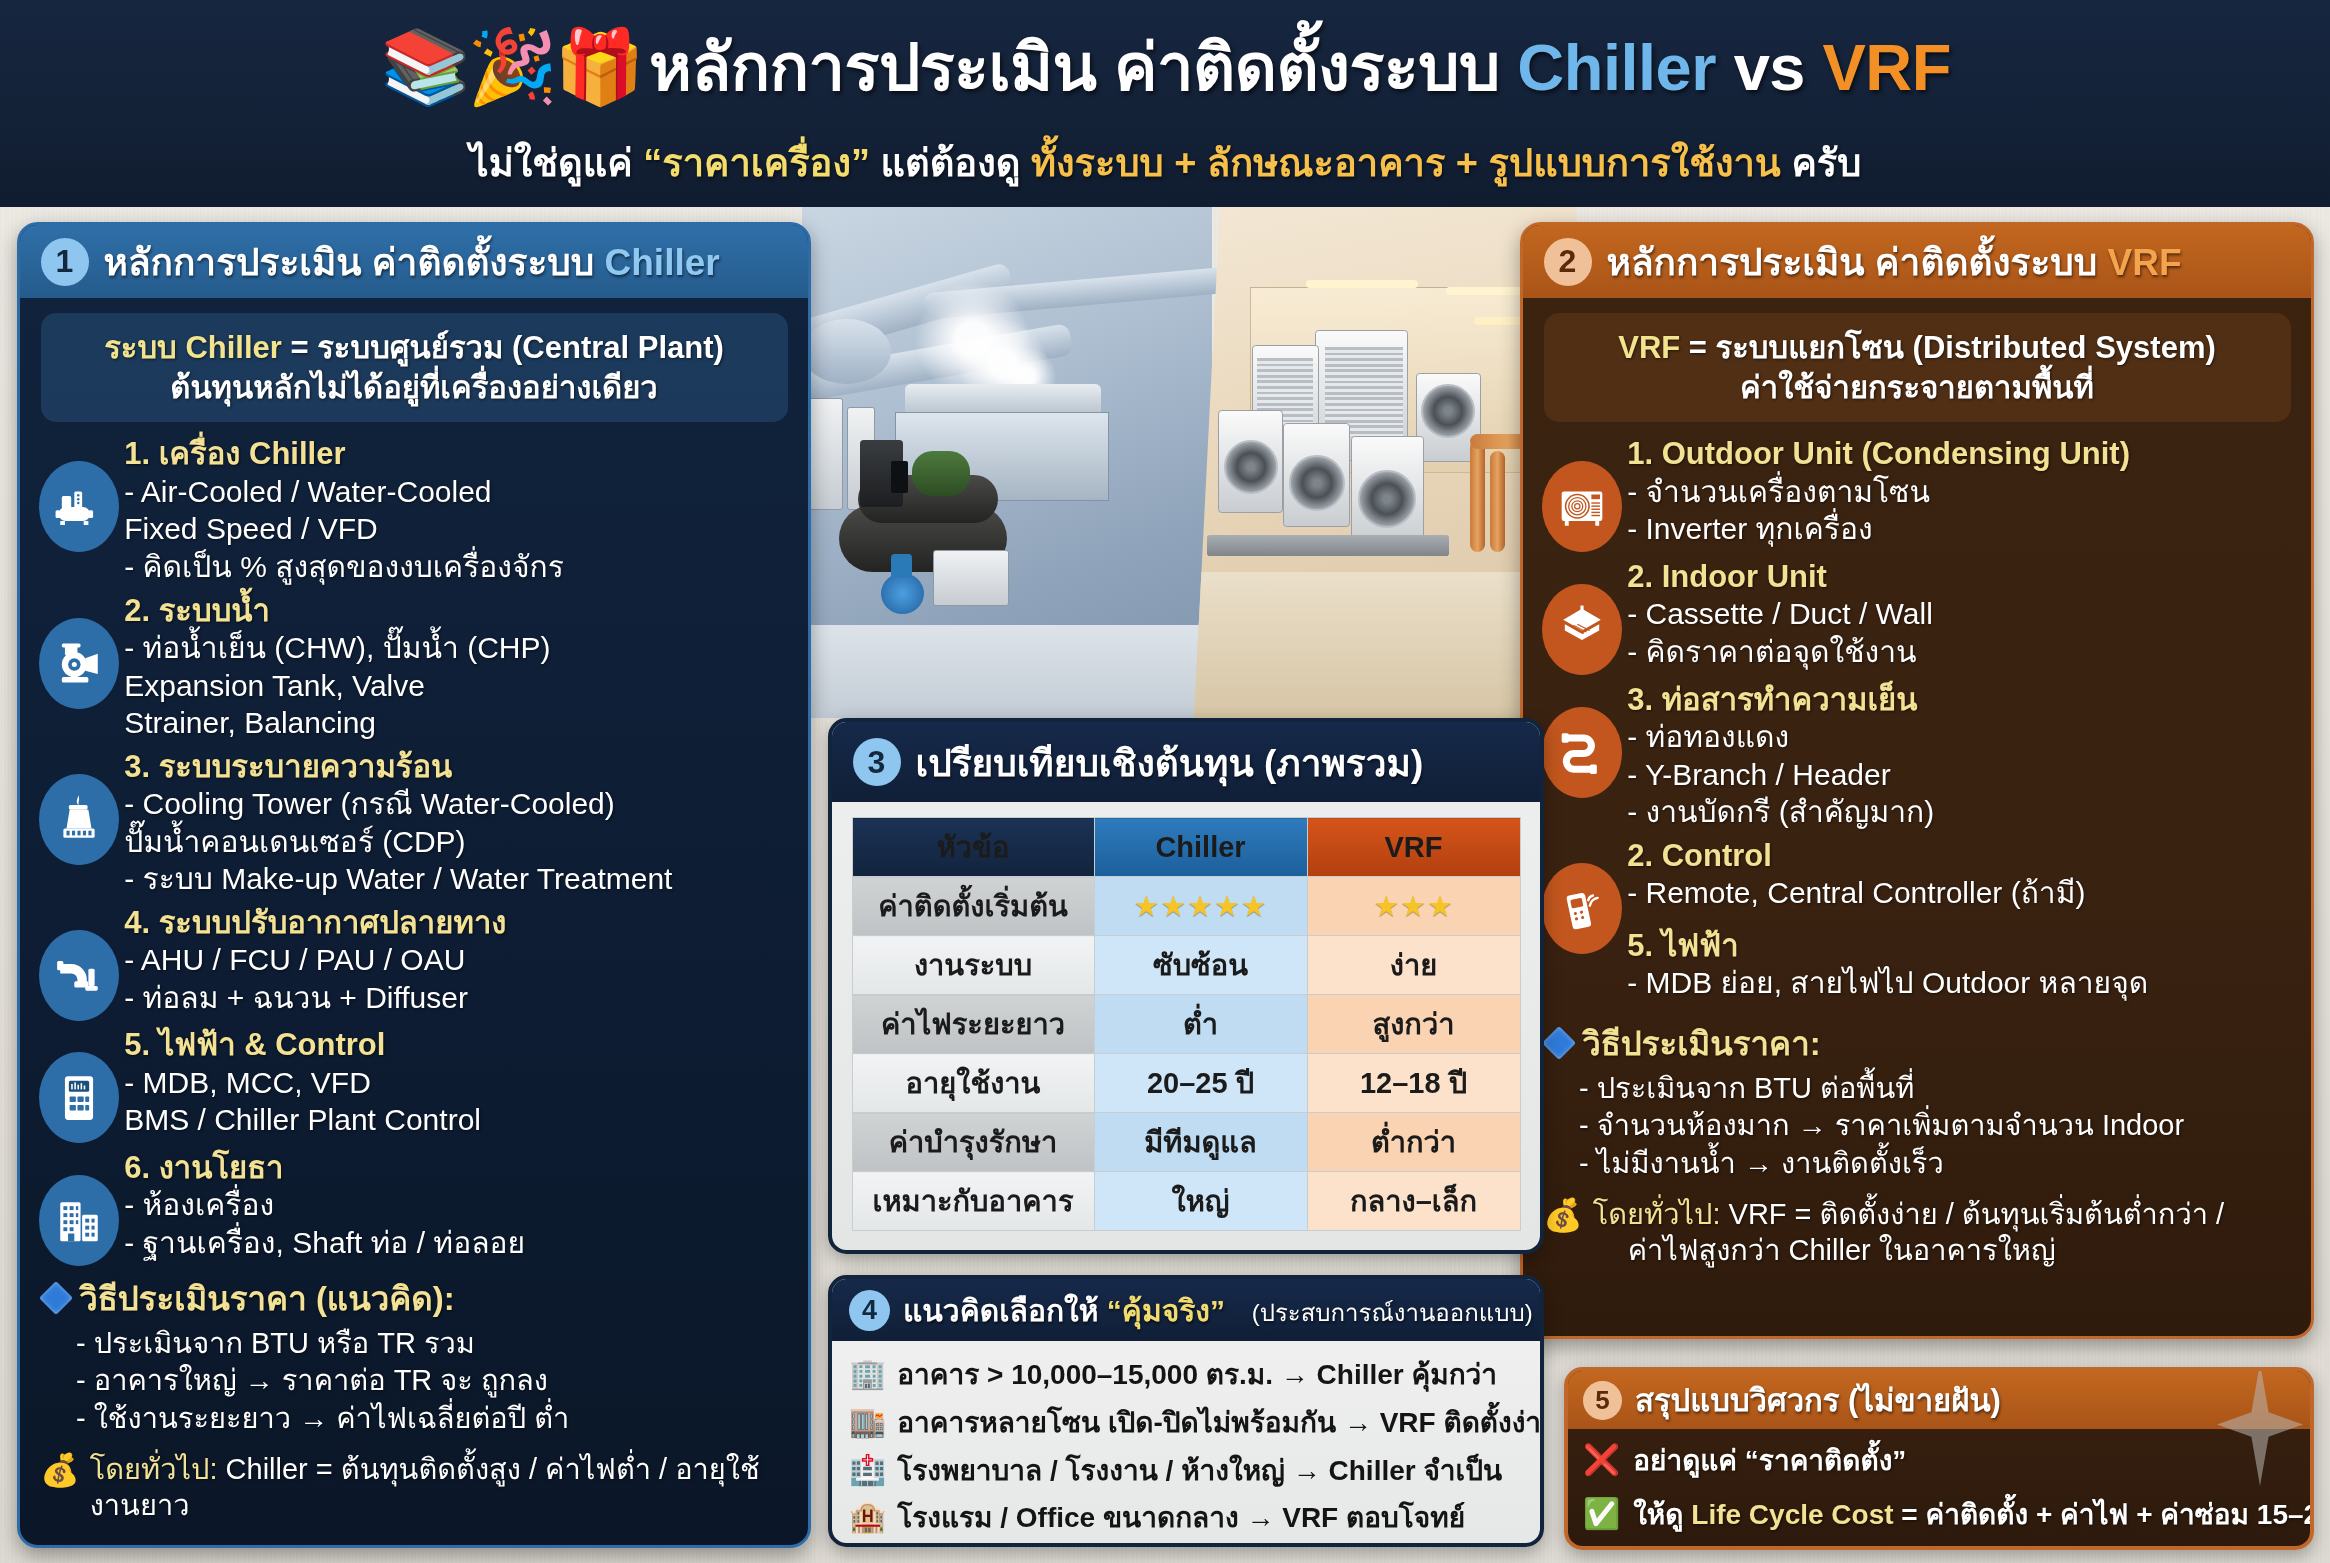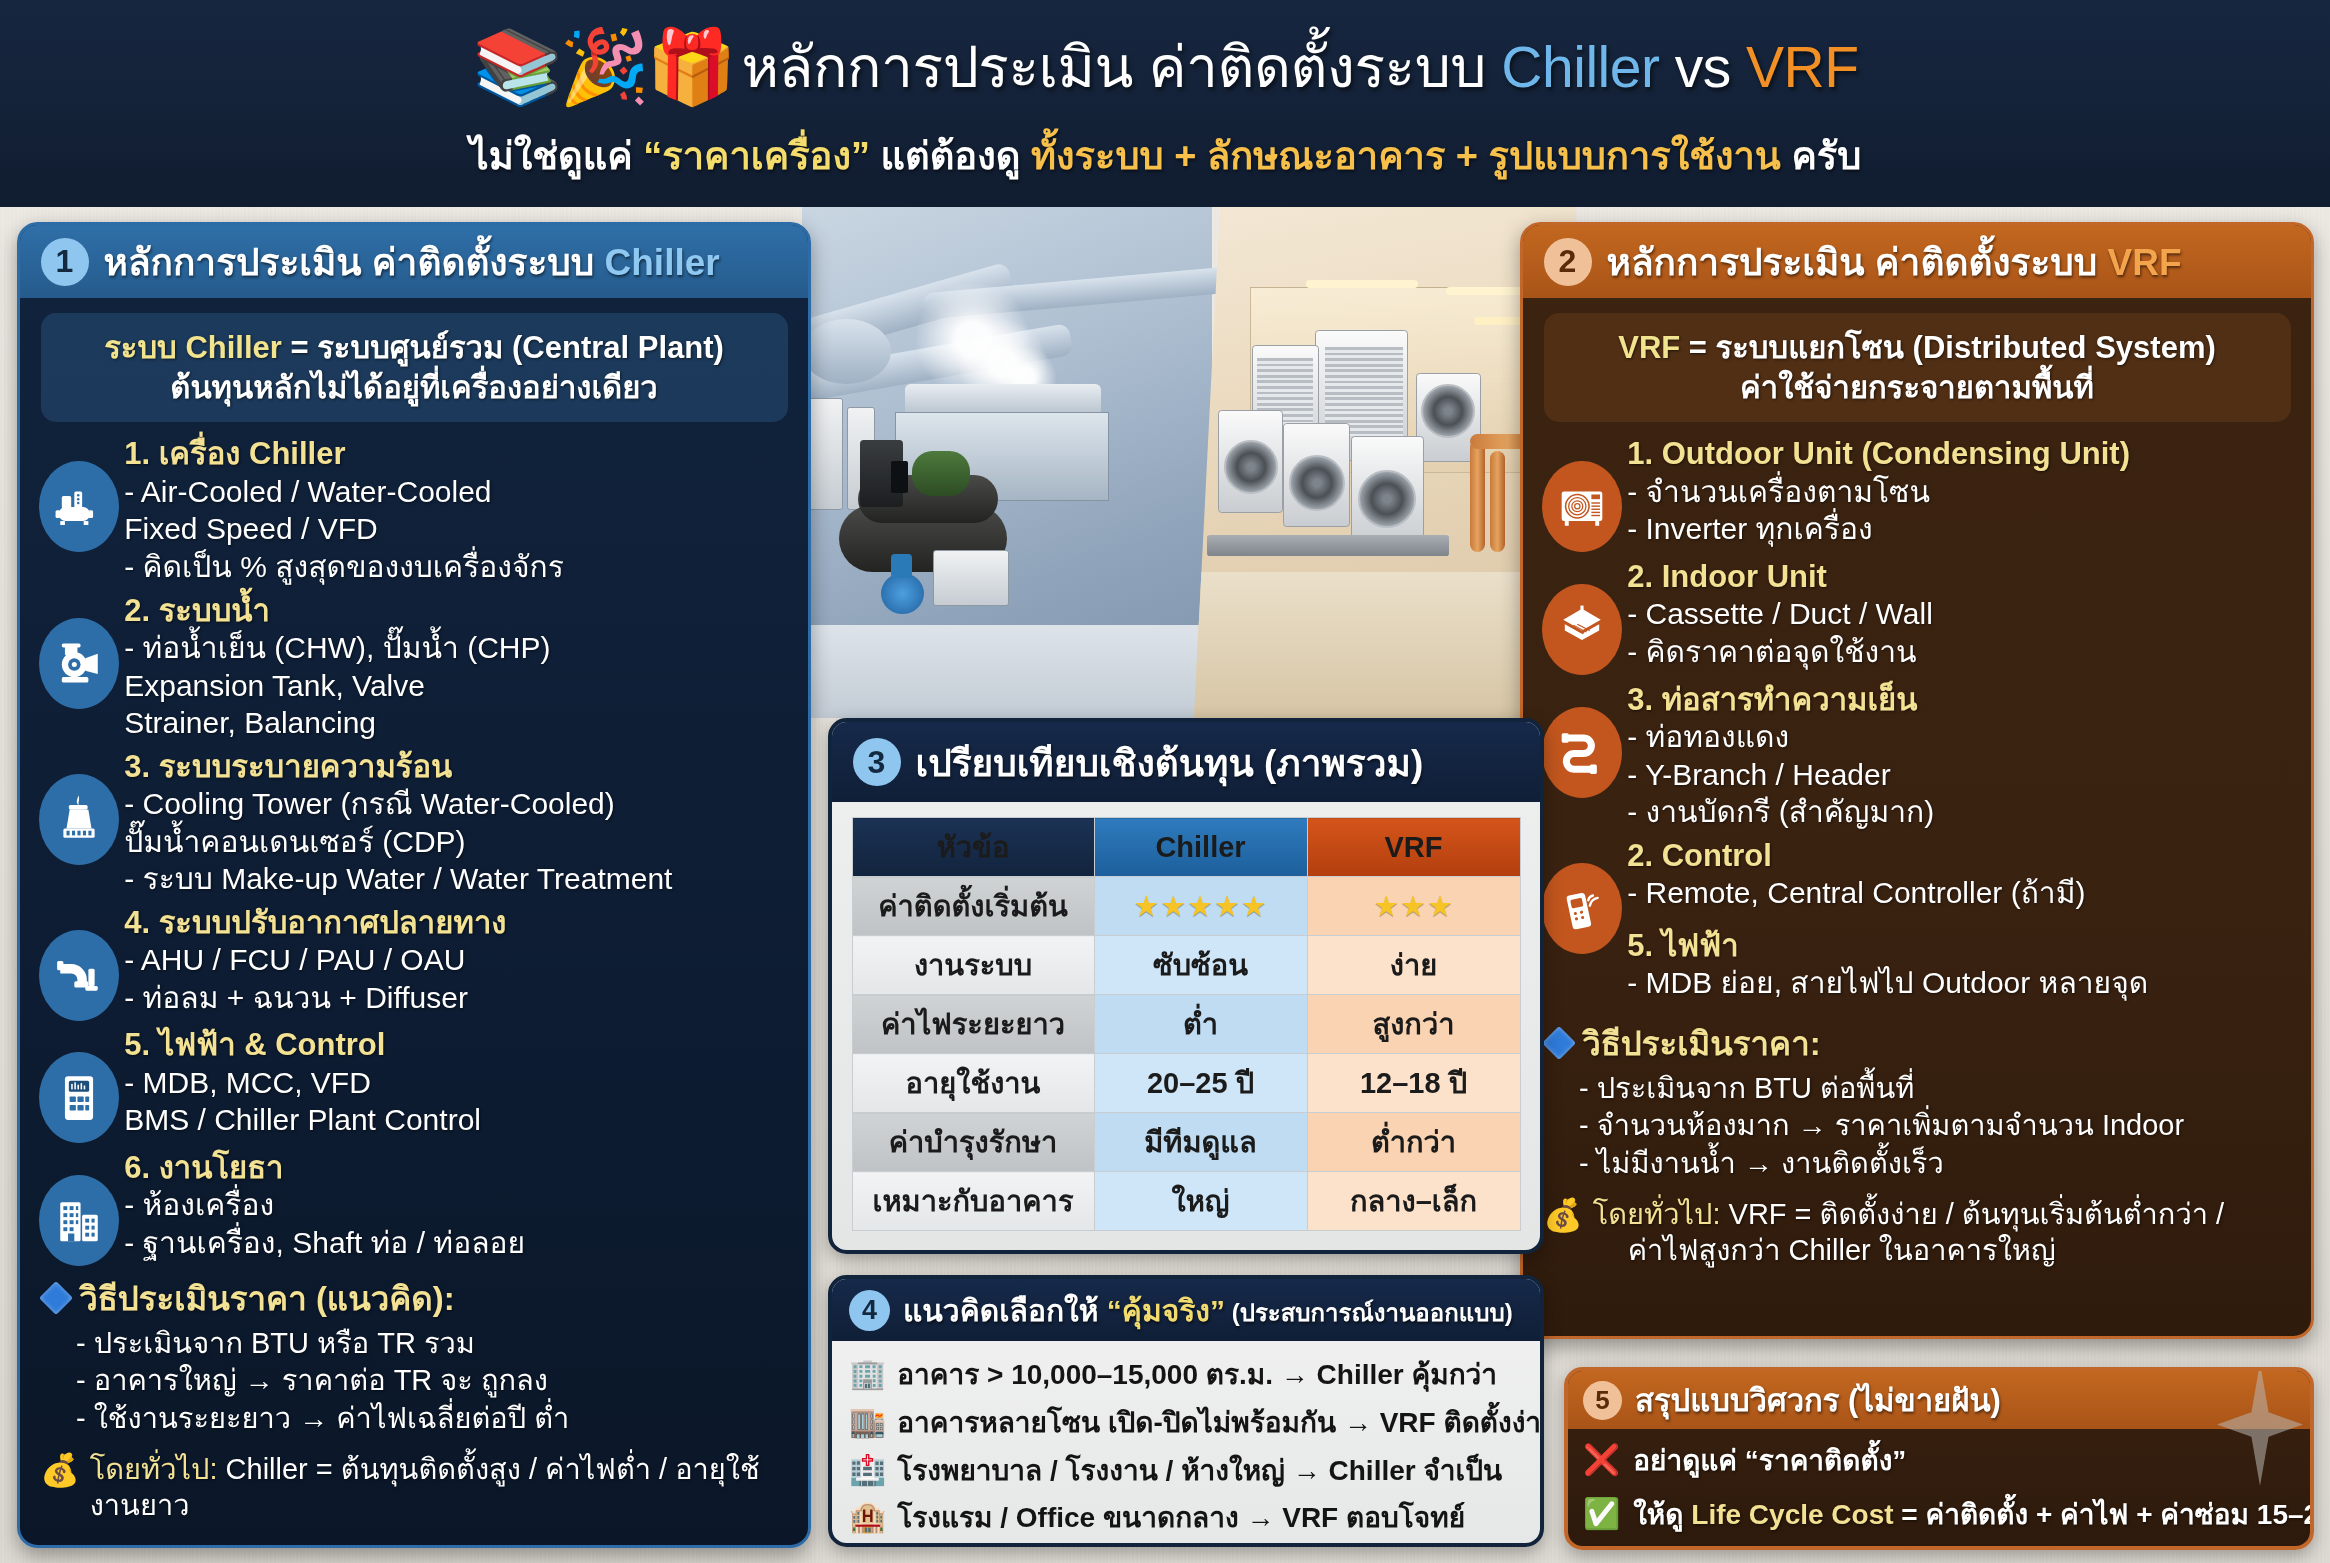--- a/index.html
+++ b/index.html
@@ -23,21 +23,21 @@
     background: linear-gradient(180deg,#16263f 0%, #142238 55%, #101c2f 100%);
     display: flex; flex-direction: column; align-items: center; justify-content: center;
   }
   #title-row {
     display: flex; align-items: center; justify-content: center;
     gap: 7.5px; white-space: nowrap;
   }
   .title-emojis { font-size: 73px; line-height: 1; letter-spacing: -3.7px;
     font-family: "DejaVu Sans", sans-serif; }
   .title-main {
-    font-size: 57px; font-weight: normal; color: #ffffff;
+    font-size: 65px; font-weight: bold; color: #ffffff;
     text-shadow: 1.9px 2.8px 4.7px rgba(0,0,0,.6);
     letter-spacing: -0.5px;
   }
   .t-blue { color: #6fb7ea; }
   .t-orange { color: #f29026; }
   #subtitle {
     margin-top: 13px; font-size: 38px; color: #ffffff; font-weight: bold;
     text-shadow: 0.9px 1.9px 3.7px rgba(0,0,0,.6); white-space: nowrap;
   }
   .s-yellow { color: #f4dd6d; }
@@ -187,21 +187,21 @@
     box-shadow: 0 5.6px 17px rgba(0,0,0,.3);
   }
   #card-four .card-head {
     height: 62px; background: linear-gradient(180deg,#16294a,#101f37);
     display: flex; align-items: center; gap: 13px; padding-left: 17px;
   }
   #card-four .num-badge { width: 41px; height: 41px; font-size: 27px; }
   .card4-title { font-size: 30px; font-weight: bold; color:#fff; white-space: nowrap;
      text-shadow: 0.9px 1.9px 2.8px rgba(0,0,0,.6); }
   .c4-quote { color:#f2dc6f; }
-  .c4-small { font-size: 24px; font-weight: bold; }
+  .c4-small { font-size: 24px; font-weight: normal; margin-left: 20px; }
   .c4-list { padding: 11.2px 9.3px 0 17px; }
   .c4-row { display:flex; align-items:center; gap: 11.2px; margin-bottom: 3.7px; }
   .c4-emoji { font-size: 30px; line-height:1; flex:none; width:37px; text-align:center;
      font-family:"DejaVu Sans", sans-serif;}
   .c4-text { font-size: 28px; font-weight: bold; color:#141414; white-space: nowrap; }
 
   
   #card-five {
     position: absolute; left: 1564px; top: 1367px; width: 750px; height: 183px;
     background: linear-gradient(180deg,#3a2110,#2d1a0c);

